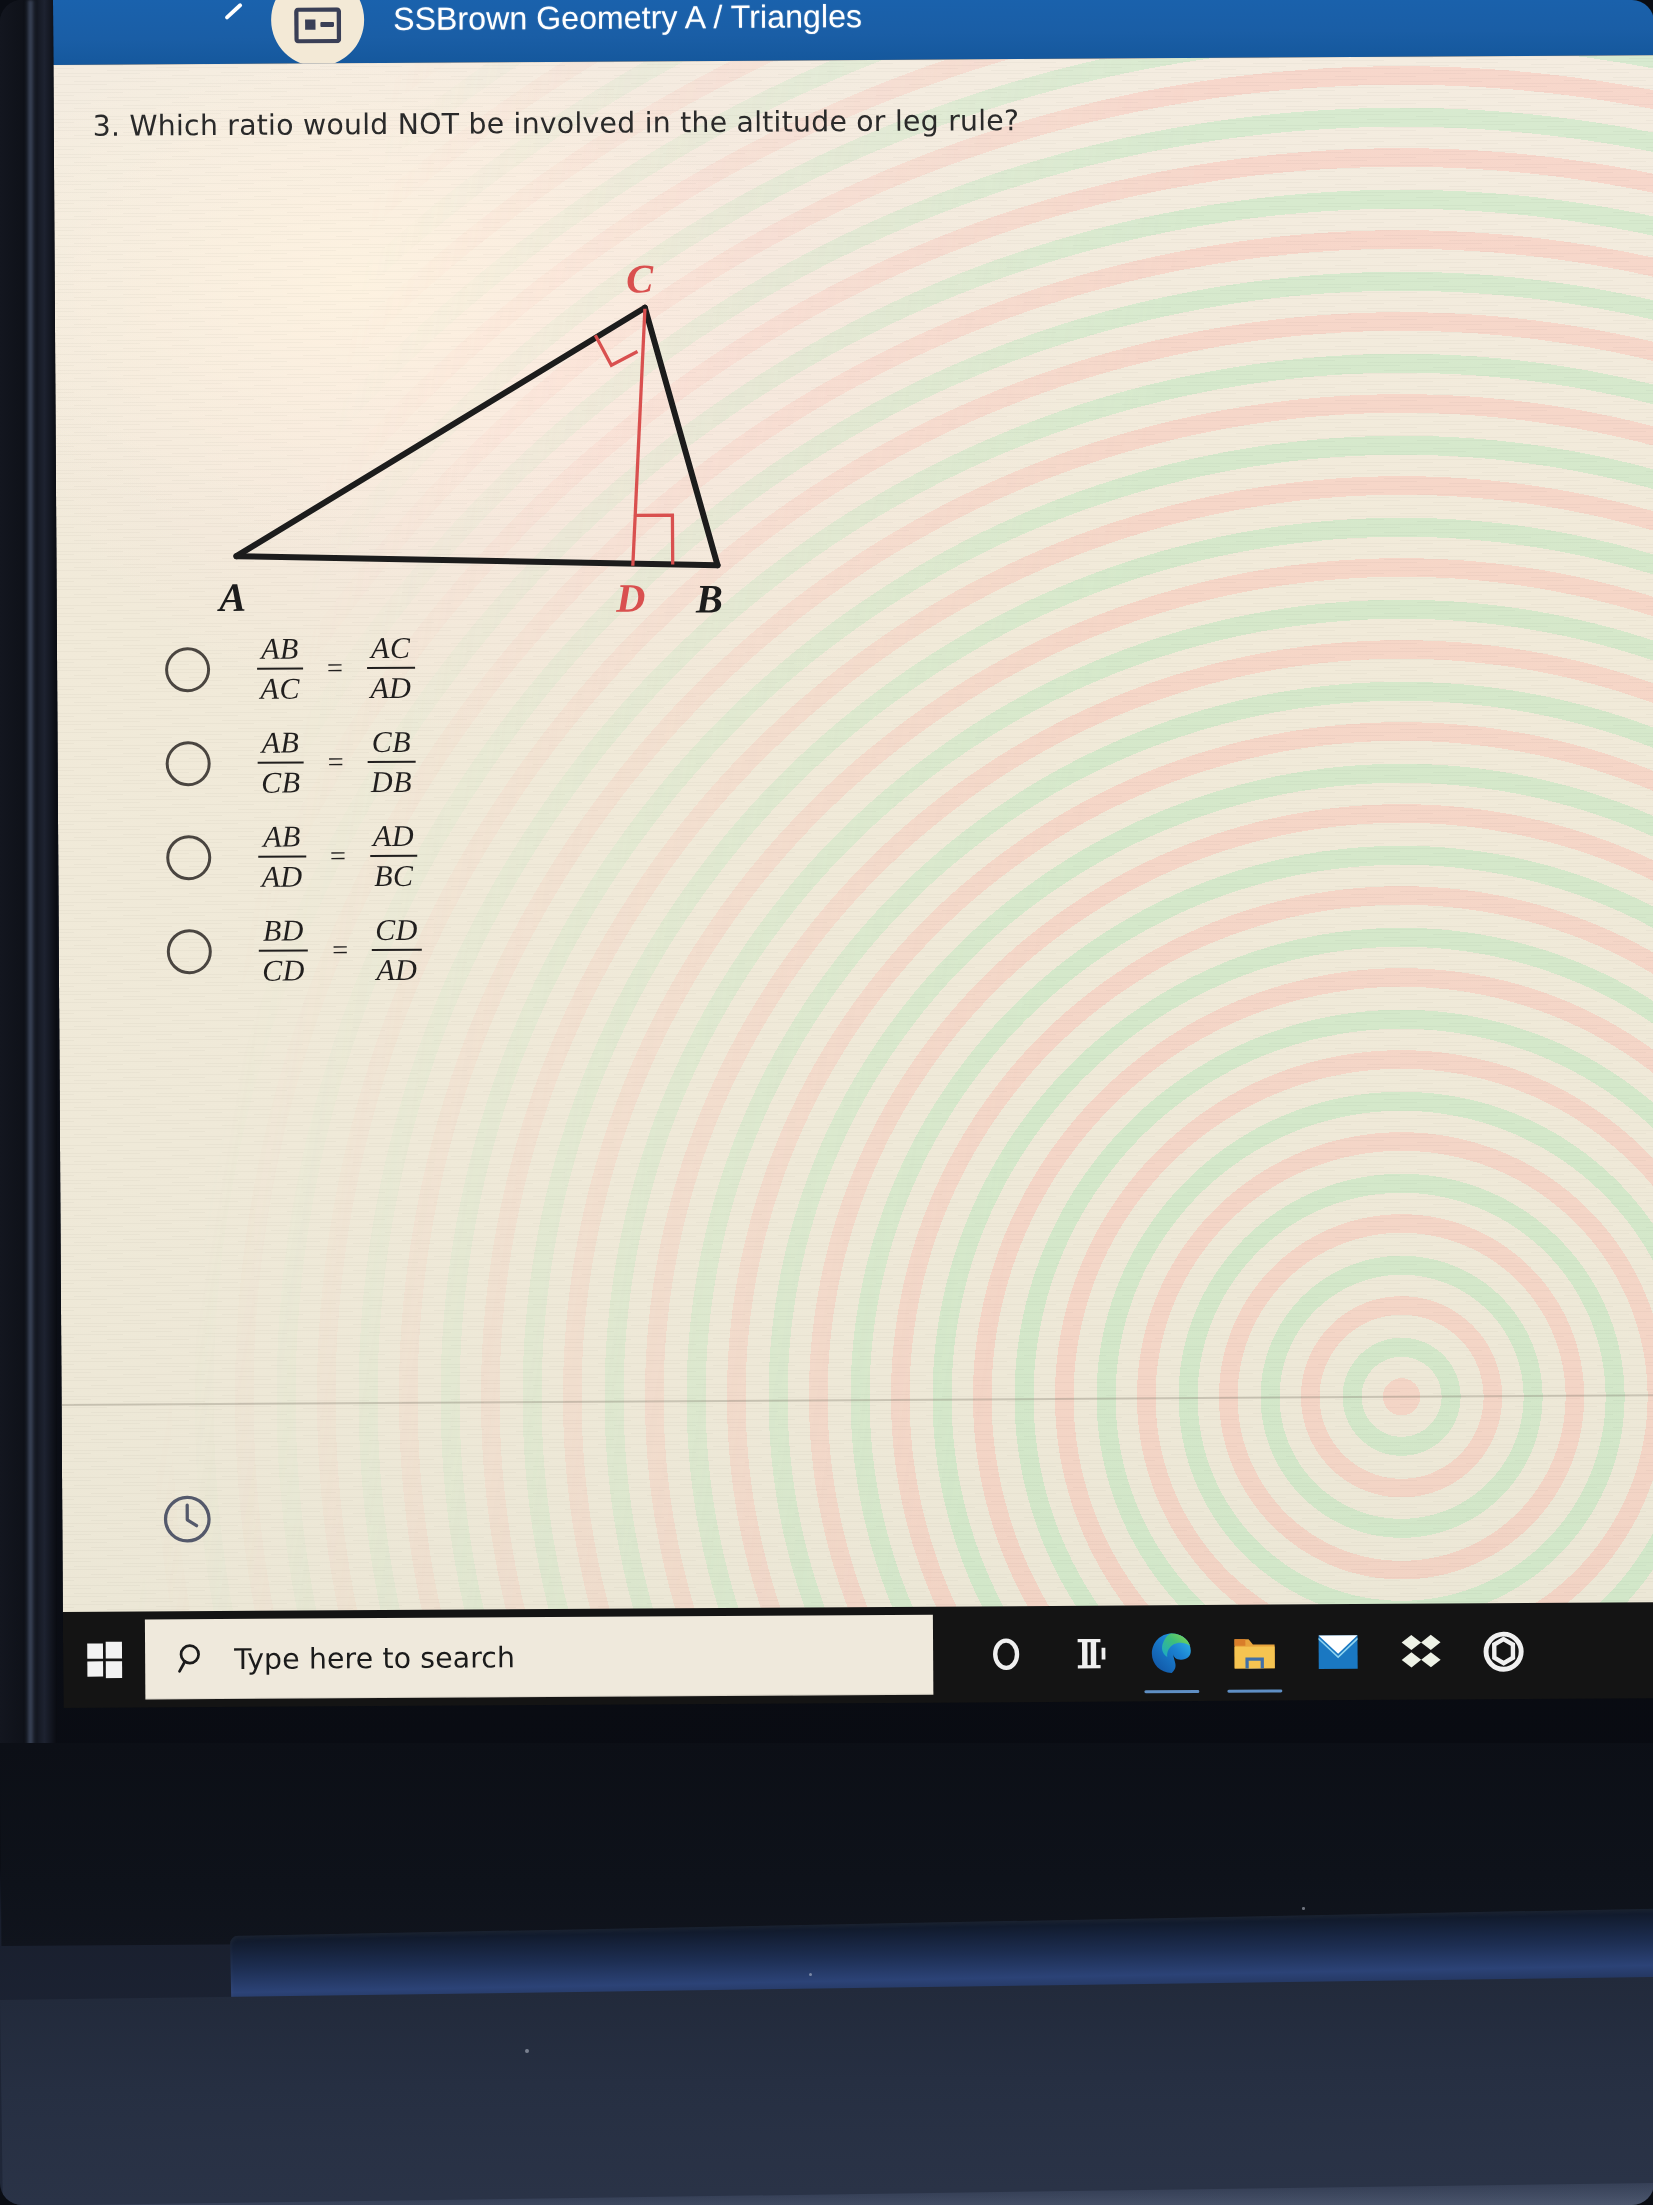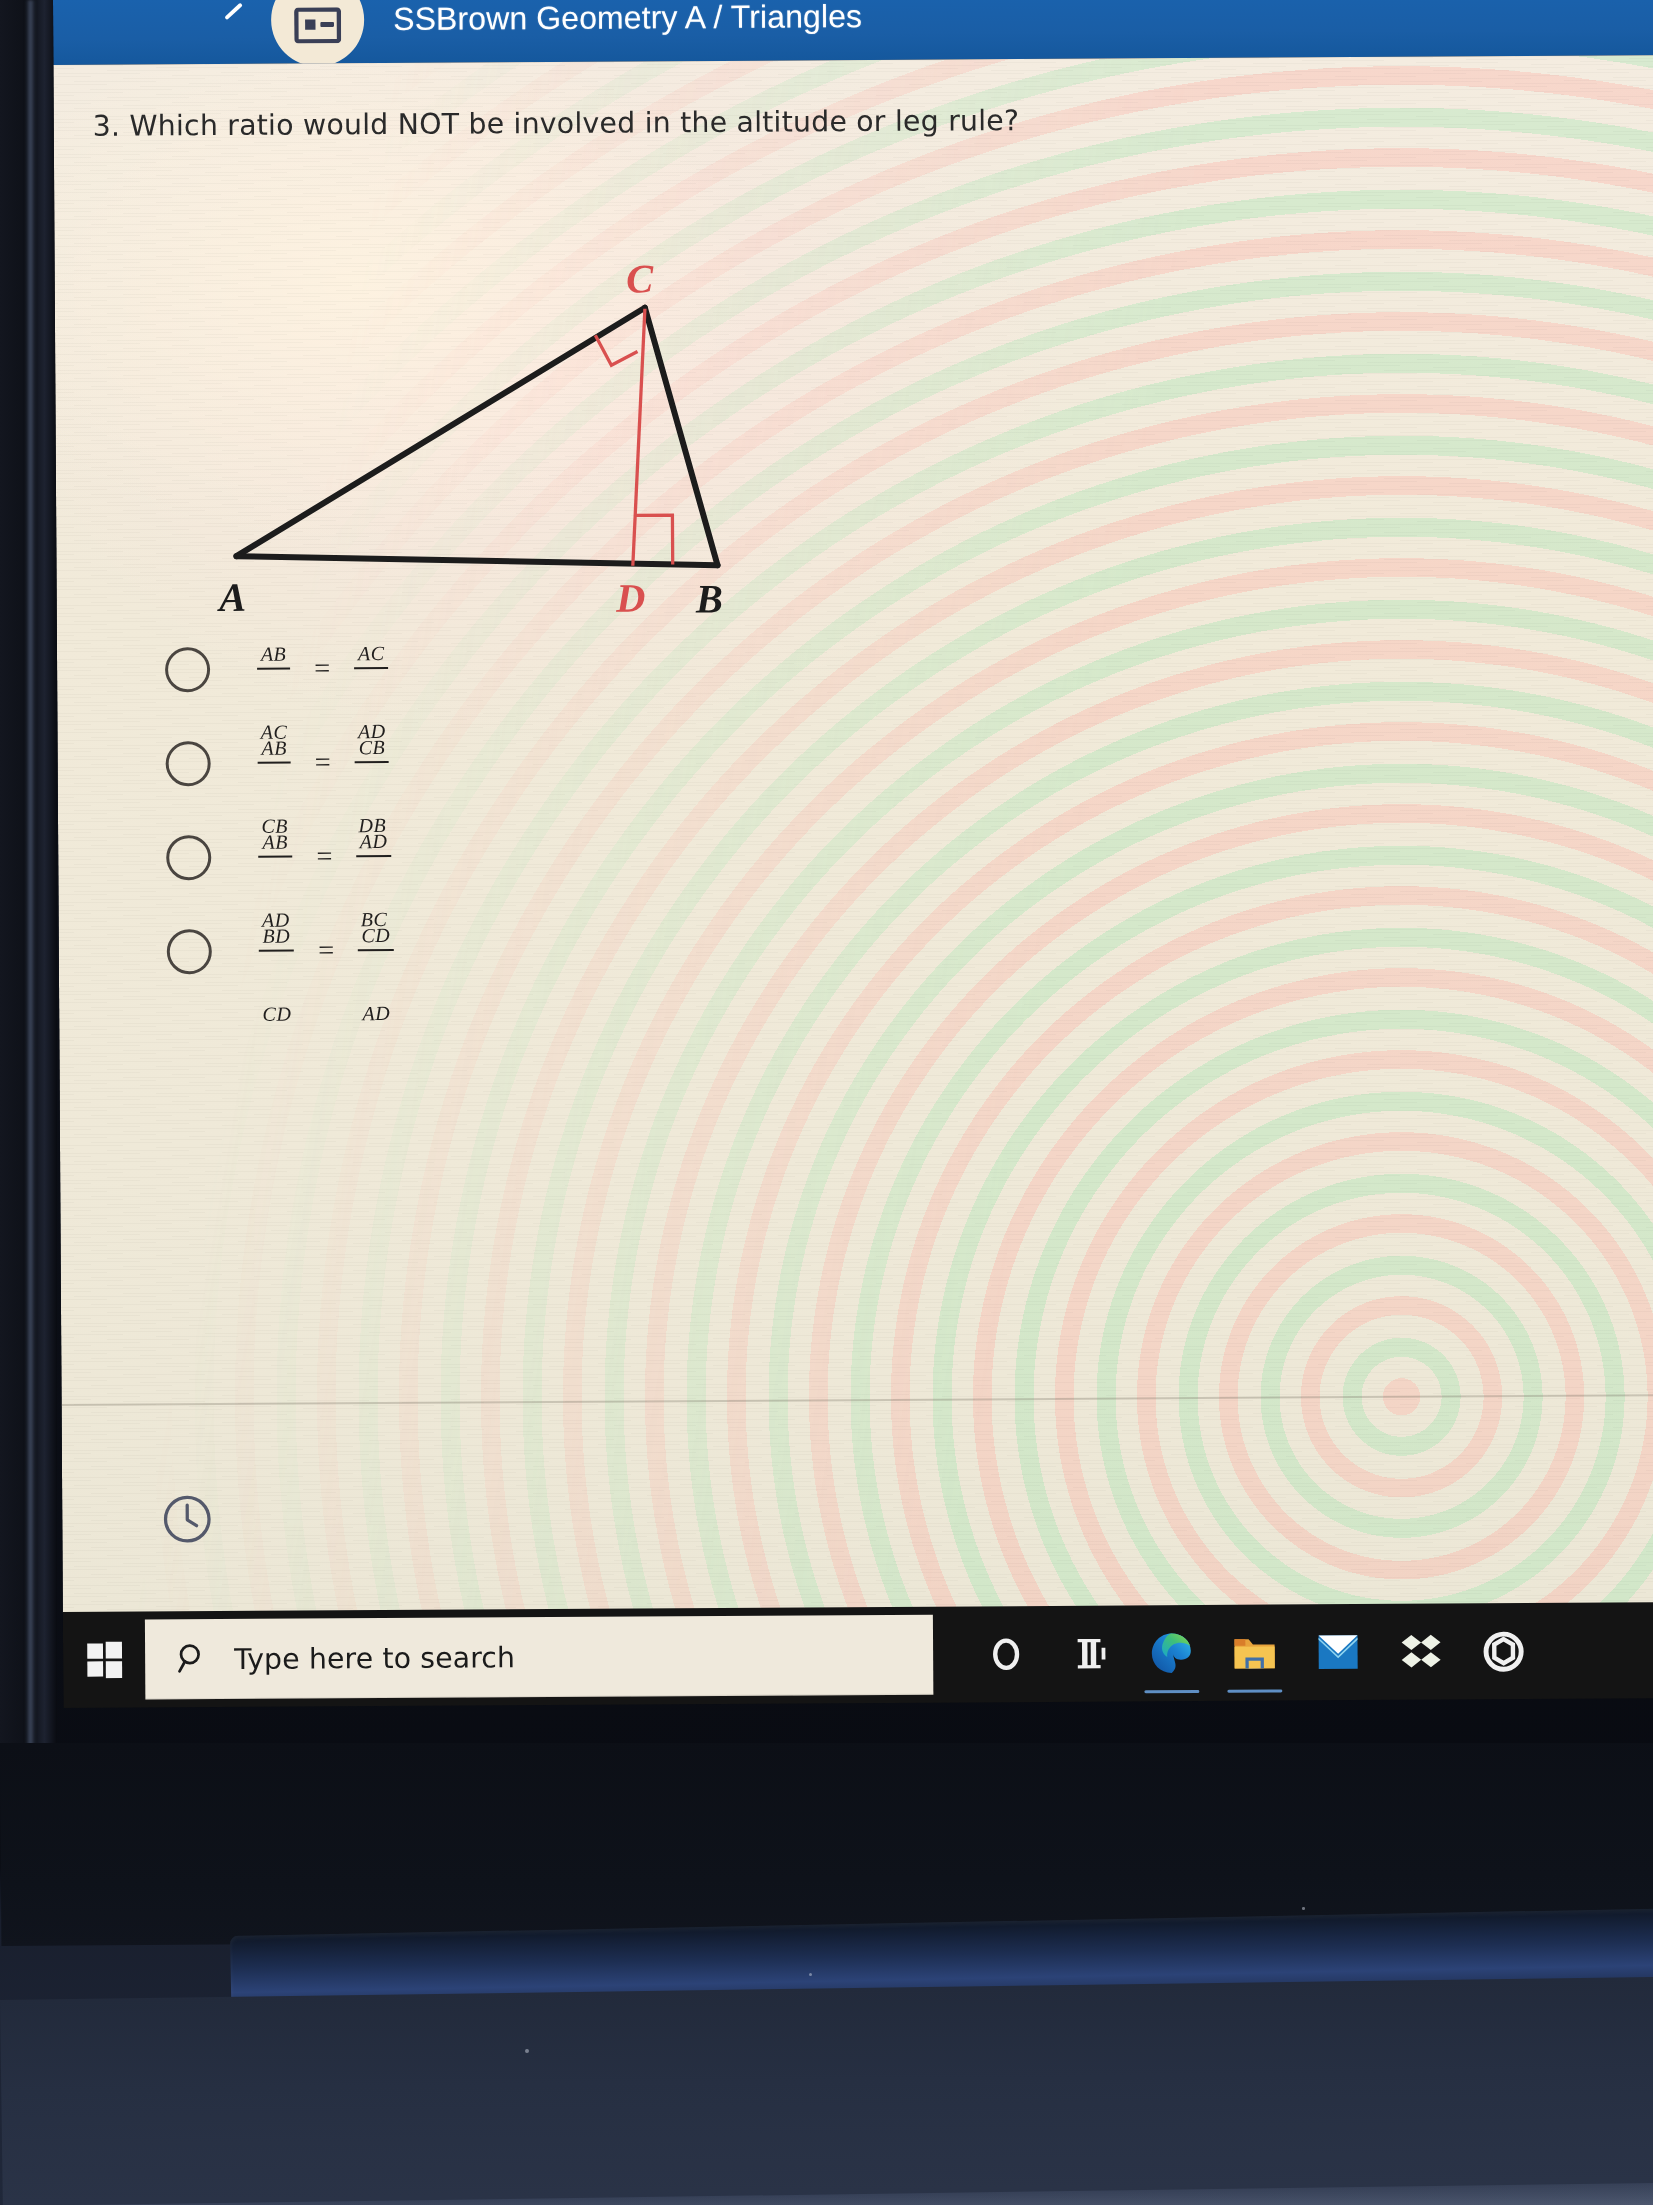--- a/index.html
+++ b/index.html
@@ -14,20 +14,21 @@
     font-family: "Liberation Sans", sans-serif;
     position: relative;
   }
 
   
   #photo-frame {
     position: absolute;
     inset: 0;
     background: linear-gradient(165deg, #10141d 0%, #0b0e16 40%, #080a10 100%);
     overflow: hidden;
+    border-radius: 22px;
   }
 
   
   .bezel-left {
     position: absolute;
     left: 0; top: 0;
     width: 57px; height: 1745px;
     background: linear-gradient(90deg,#13161f 0%, #0d1017 55%, #1d2230 78%, #090b11 100%);
   }
   .bezel-highlight {
@@ -196,24 +197,23 @@
     font-style: italic;
     color: #211f1e;
   }
   .frac {
     display: inline-flex;
     flex-direction: column;
     align-items: center;
     line-height: 1;
   }
   .frac .num, .frac .den {
-    font-size: 20px;
+    font-size: 30px;
     letter-spacing: 0.5px;
     padding: 0 3.3px;
-    margin-top: 48px;
   }
   .frac .bar {
     width: 100%;
     height: 2.7px;
     background: #211f1e;
     margin: 3.8px 0;
   }
   .eq-sign {
     font-size: 28.4px;
     margin: 0 24px;

